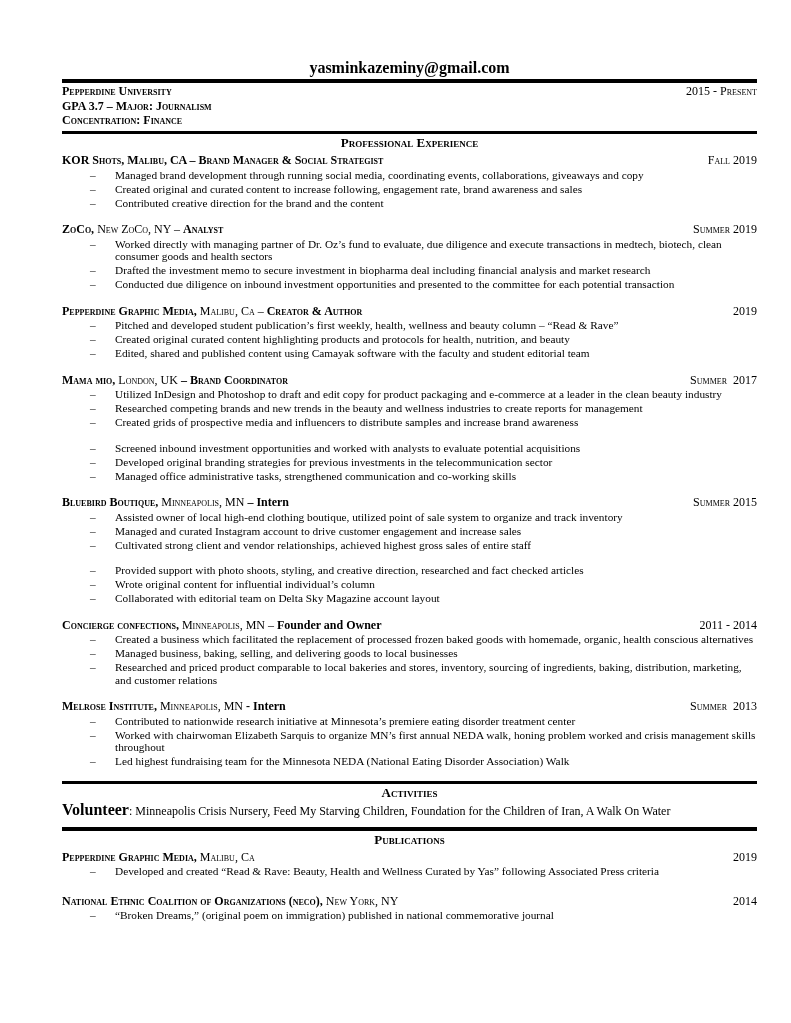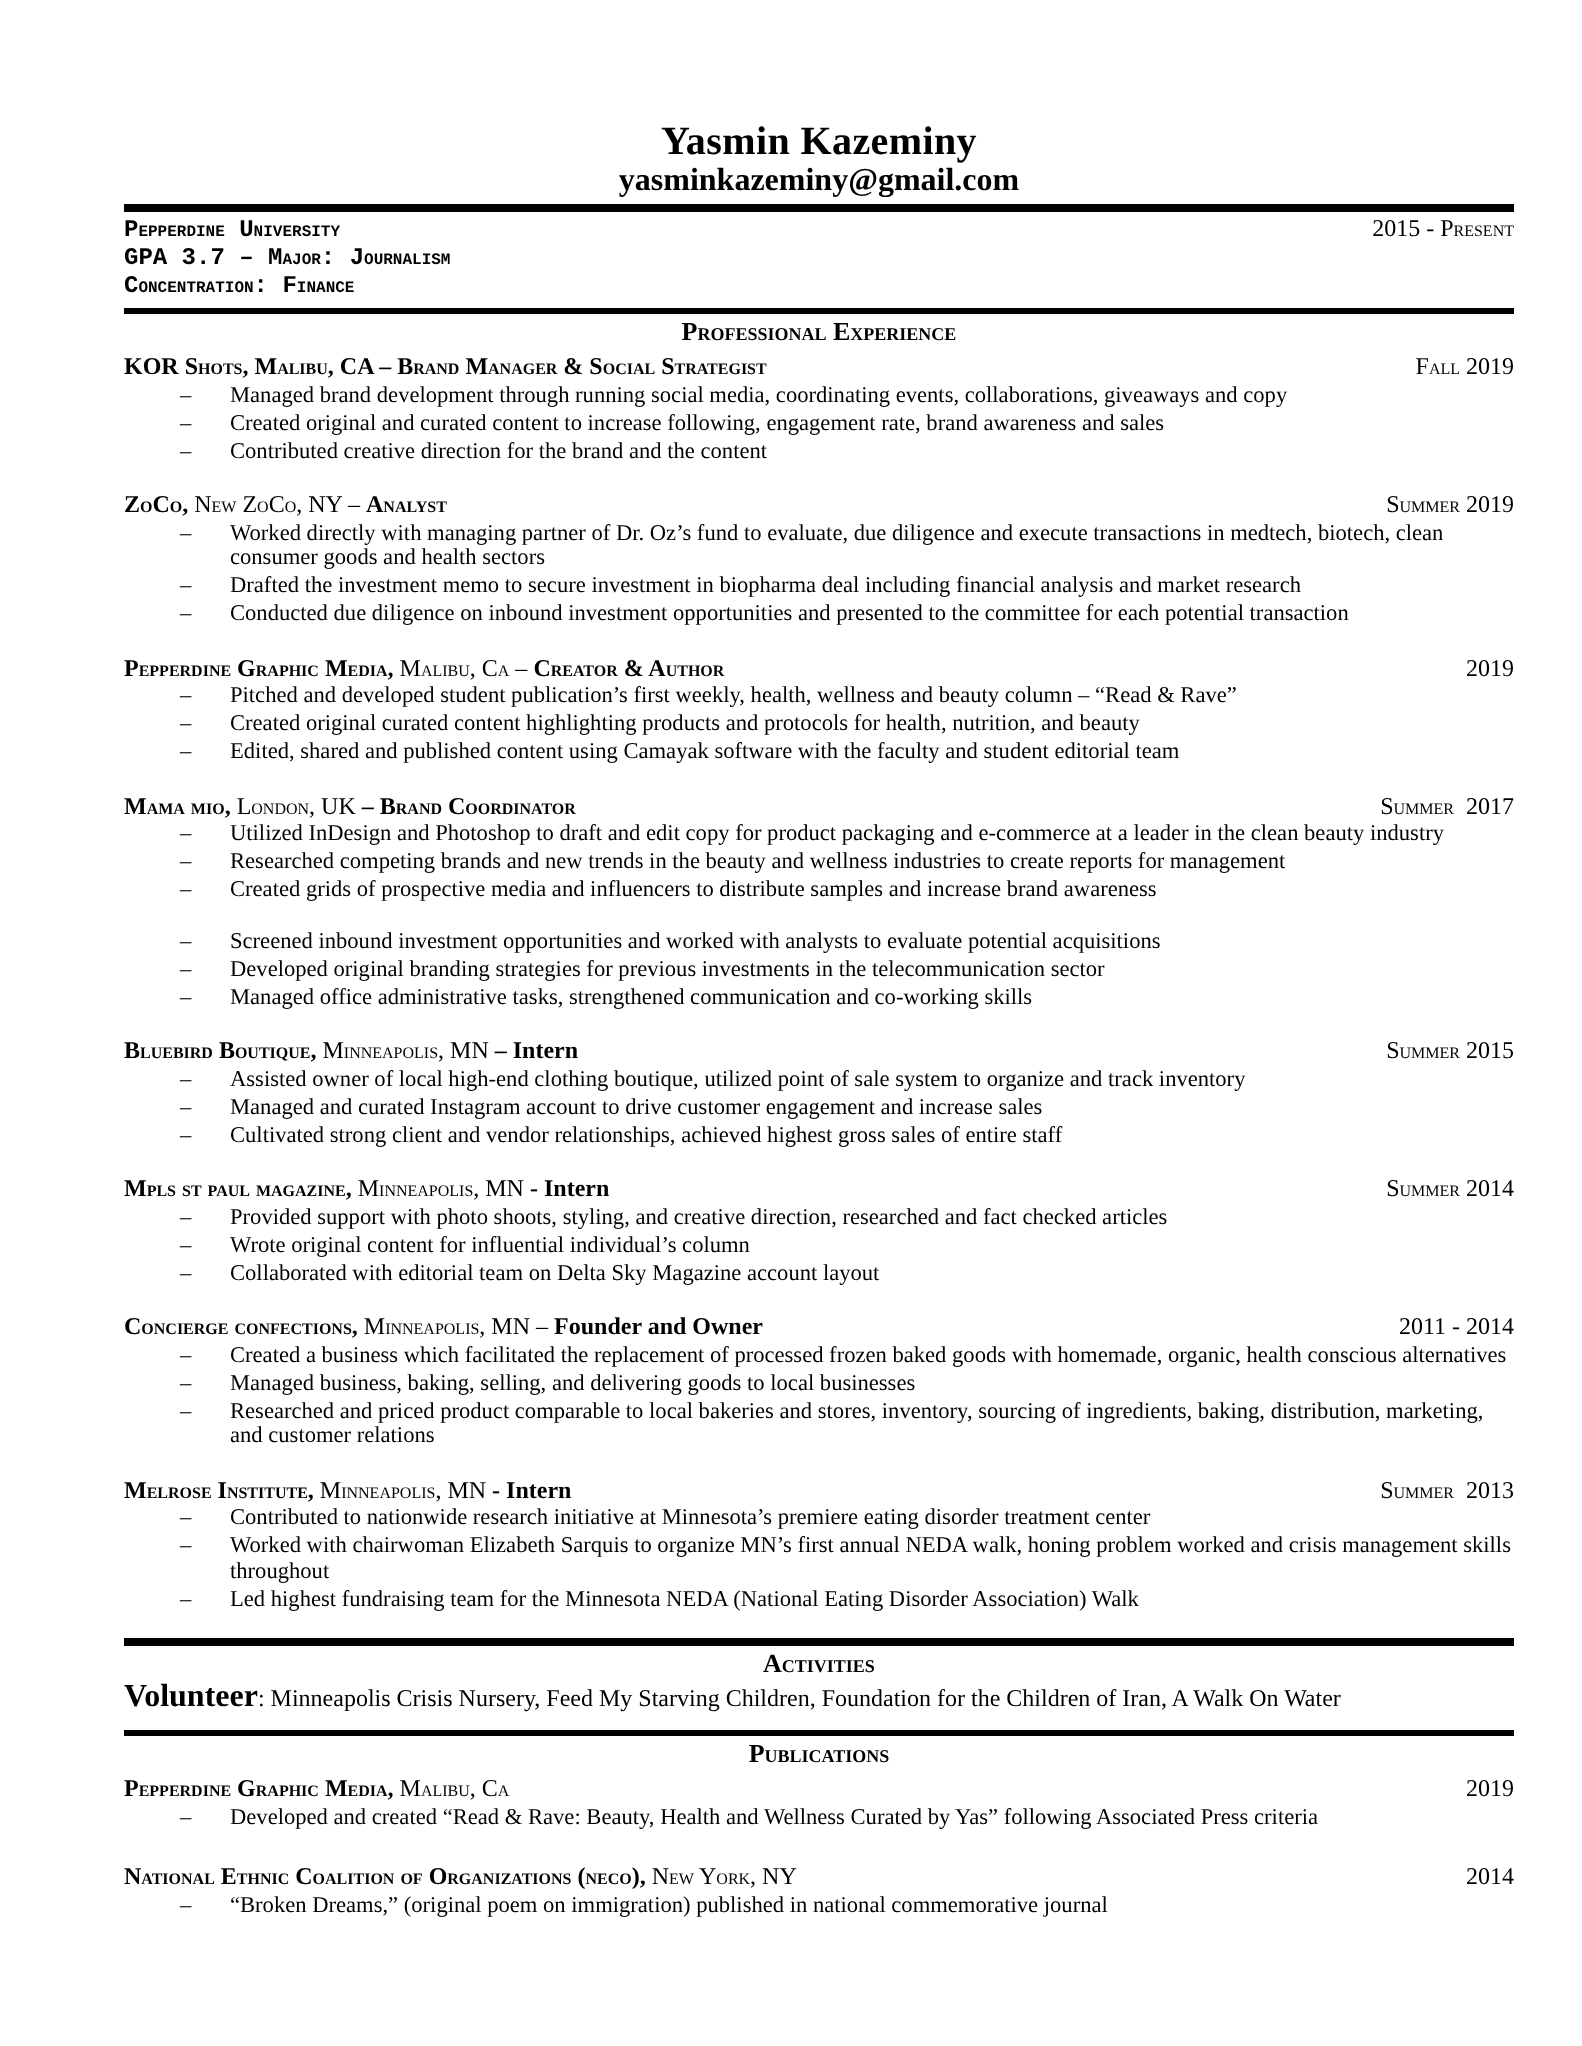--- a/index.html
+++ b/index.html
@@ -10,39 +10,38 @@
     -webkit-font-smoothing: antialiased;
   }
   .page { box-sizing: border-box; width: 791px; height: 1023px; padding: 60px 34px 0 62px; }
   .b  { font-weight: bold; }
   .sc { font-variant: small-caps; }
   .name  { text-align: center; font-size: 20px; font-weight: bold; line-height: 23px; letter-spacing: .2px; }
   .email { text-align: center; font-size: 16px; font-weight: bold; line-height: 15px; }
   .rule  { height: 3.5px; background: #000; margin: 4px 0 1px 0; }
   .stitle { text-align: center; font-size: 13px; font-weight: bold; font-variant: small-caps; line-height: 16px; margin-bottom: 2px; }
   .row { display: flex; justify-content: space-between; align-items: baseline; }
-  .edu-line { font-size: 12px; line-height: 14px; font-family: Liberation Mono, monospace; }
+  .edu-line { font-size: 12px; line-height: 14px; }
   .date { font-size: 12px; font-variant: small-caps; white-space: pre; flex: none; padding-left: 10px; }
   .job { margin-bottom: 13px; }
   .pub { margin-bottom: 16px; }
   .jobrow { display: flex; justify-content: center; align-items: baseline; line-height: 14px; }
   .jobhead { font-size: 12px; flex: 1 1 auto; }
   .bullet { display: flex; font-size: 11.3px; line-height: 12.5px; padding-left: 28px; margin-top: 1.5px; }
   .dash { flex: none; width: 25px; }
   .btext { flex: 1 1 auto; }
   .vol-line { font-size: 12px; line-height: 14px; margin: 1px 0 9px 0; }
   .vol-line .b { font-size: 16px; }
   #jobs .job:first-child { margin-top: 2px; }
 </style>
 </head>
 <body>
 
 <div class="page">
 
-  <div class="name">Yasmin Kazeminy</div>
   <div class="email">yasminkazeminy@gmail.com</div>
 
   <div class="rule"></div>
 
   <div class="row">
     <span class="b sc edu-line">Pepperdine University</span>
     <span class="date">2015 - Present</span>
   </div>
   <div class="b sc edu-line">GPA 3.7 – Major: Journalism</div>
   <div class="b sc edu-line">Concentration: Finance</div>
@@ -149,24 +148,20 @@
         <div class="bullet">
           <span class="dash">–</span>
           <span class="btext">Managed and curated Instagram account to drive customer engagement and increase sales</span>
         </div>
         <div class="bullet">
           <span class="dash">–</span>
           <span class="btext">Cultivated strong client and vendor relationships, achieved highest gross sales of entire staff</span>
         </div>
       </div>
       <div class="job">
-        <div class="jobrow">
-          <span class="jobhead"><span class="b sc">Mpls st paul magazine,</span><span class="sc"> Minneapolis, MN </span><span class="b ">- Intern</span></span>
-          <span class="date">Summer 2014</span>
-        </div>
         <div class="bullet">
           <span class="dash">–</span>
           <span class="btext">Provided support with photo shoots, styling, and creative direction, researched and fact checked articles</span>
         </div>
         <div class="bullet">
           <span class="dash">–</span>
           <span class="btext">Wrote original content for influential individual’s column</span>
         </div>
         <div class="bullet">
           <span class="dash">–</span>

